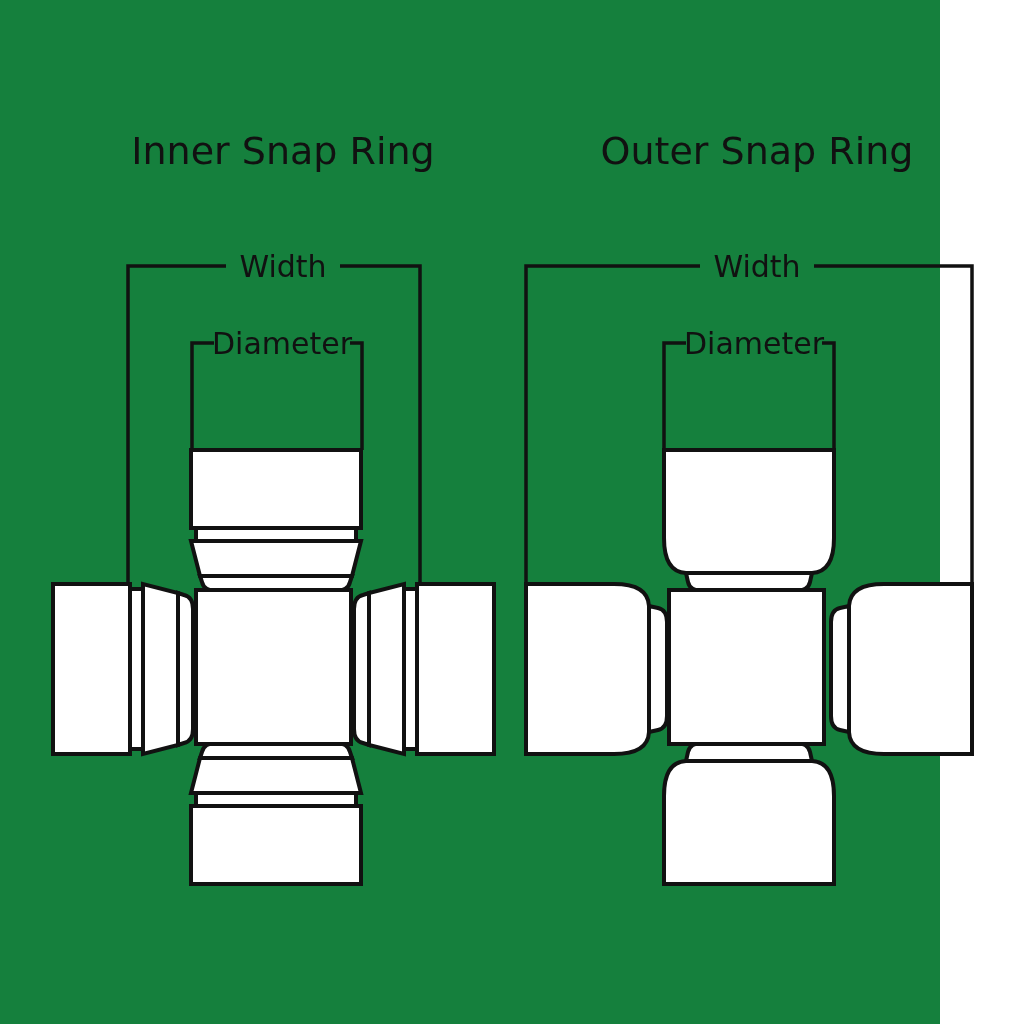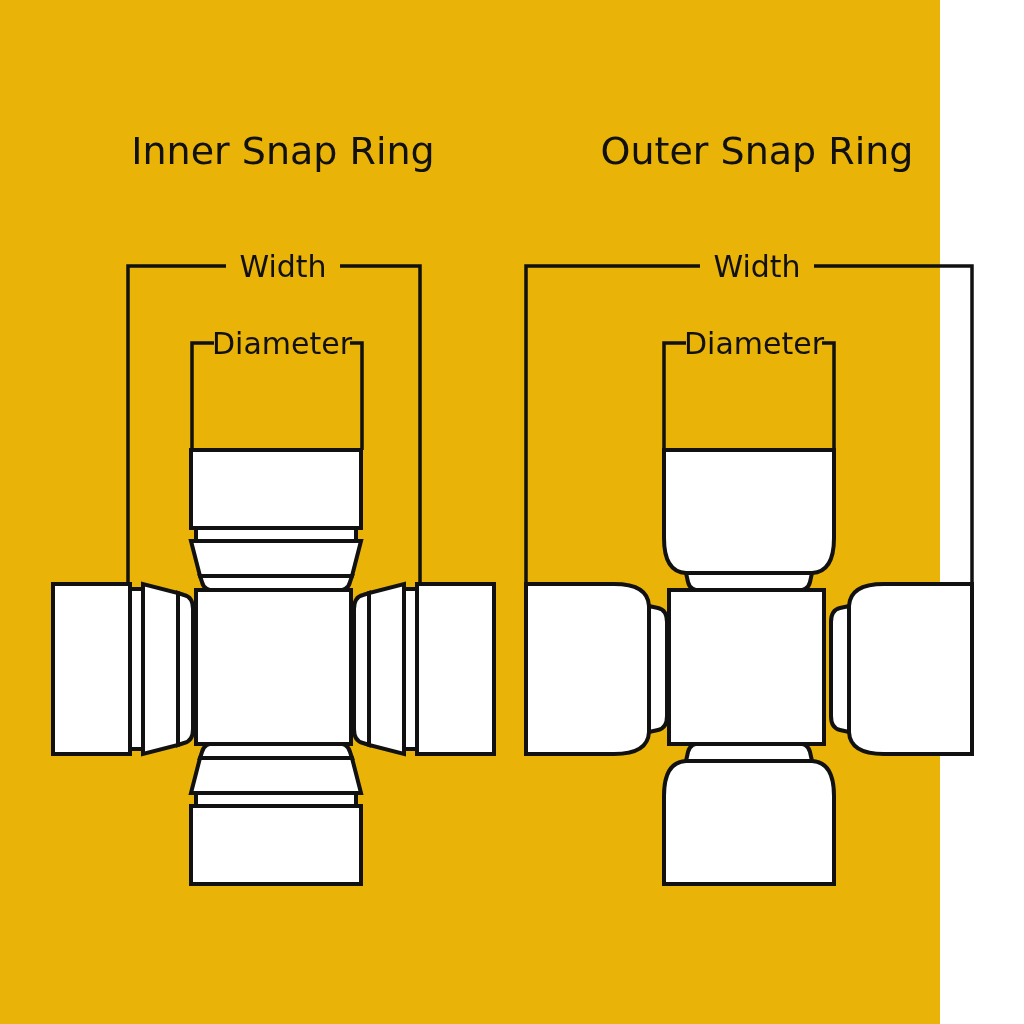--- a/index.html
+++ b/index.html
@@ -11,21 +11,21 @@
   body {
     width: 1024px;
     height: 1024px;
     font-family: "DejaVu Sans", "Liberation Sans", sans-serif;
     overflow: hidden;
   }
   #canvas-root {
     position: relative;
     width: 940px;
     height: 1024px;
-    background: #eab308;
+    background: #15803d;
   }
   svg#diagram {
     display: block;
     width: 1024px;
     height: 1024px;
   }
   .part-outline {
     fill: #ffffff;
     stroke: #111111;
     stroke-width: 4;

